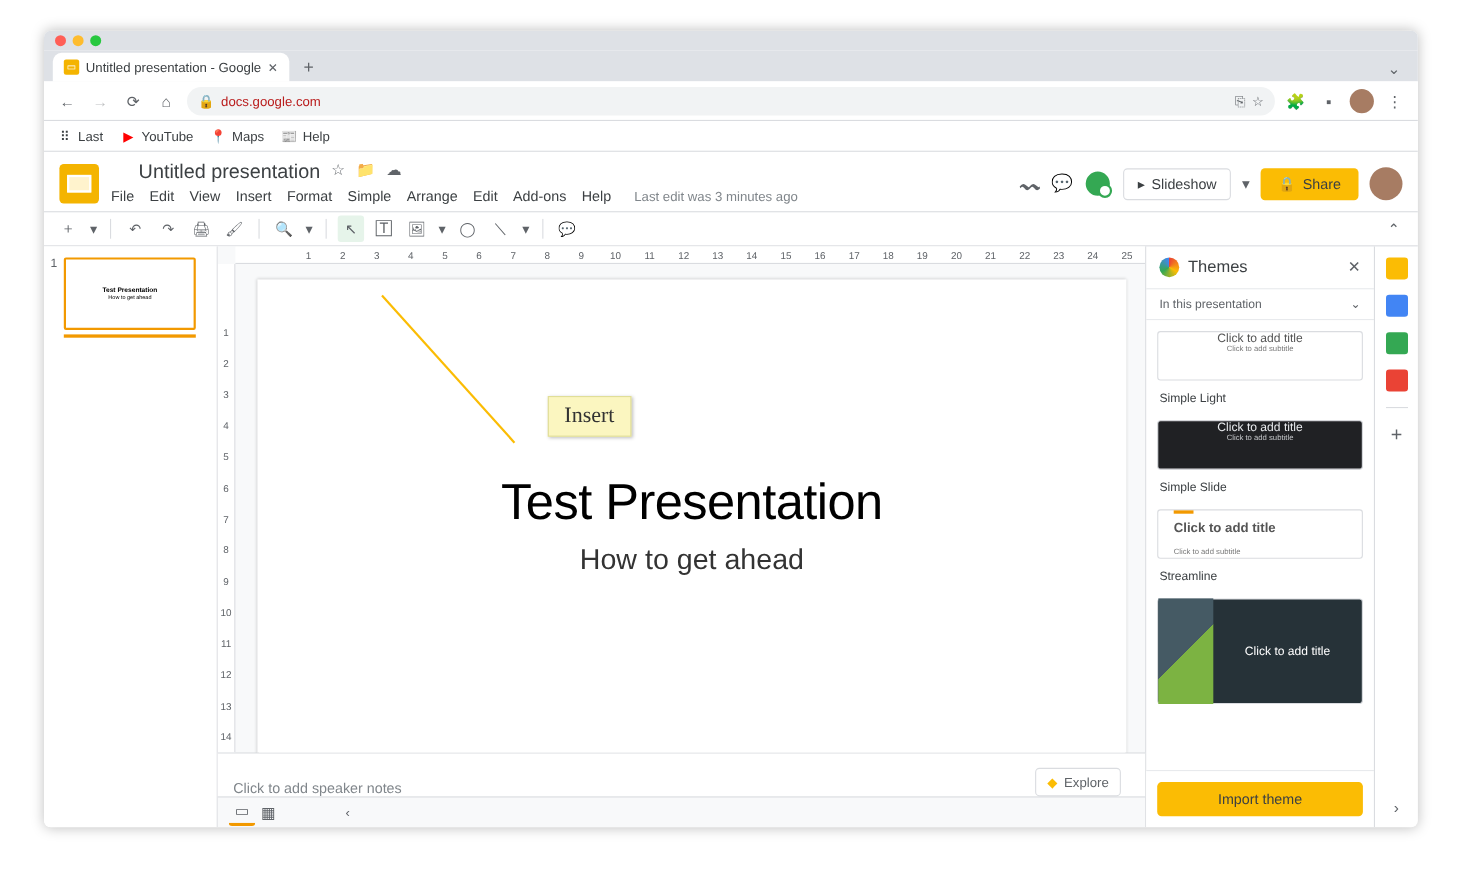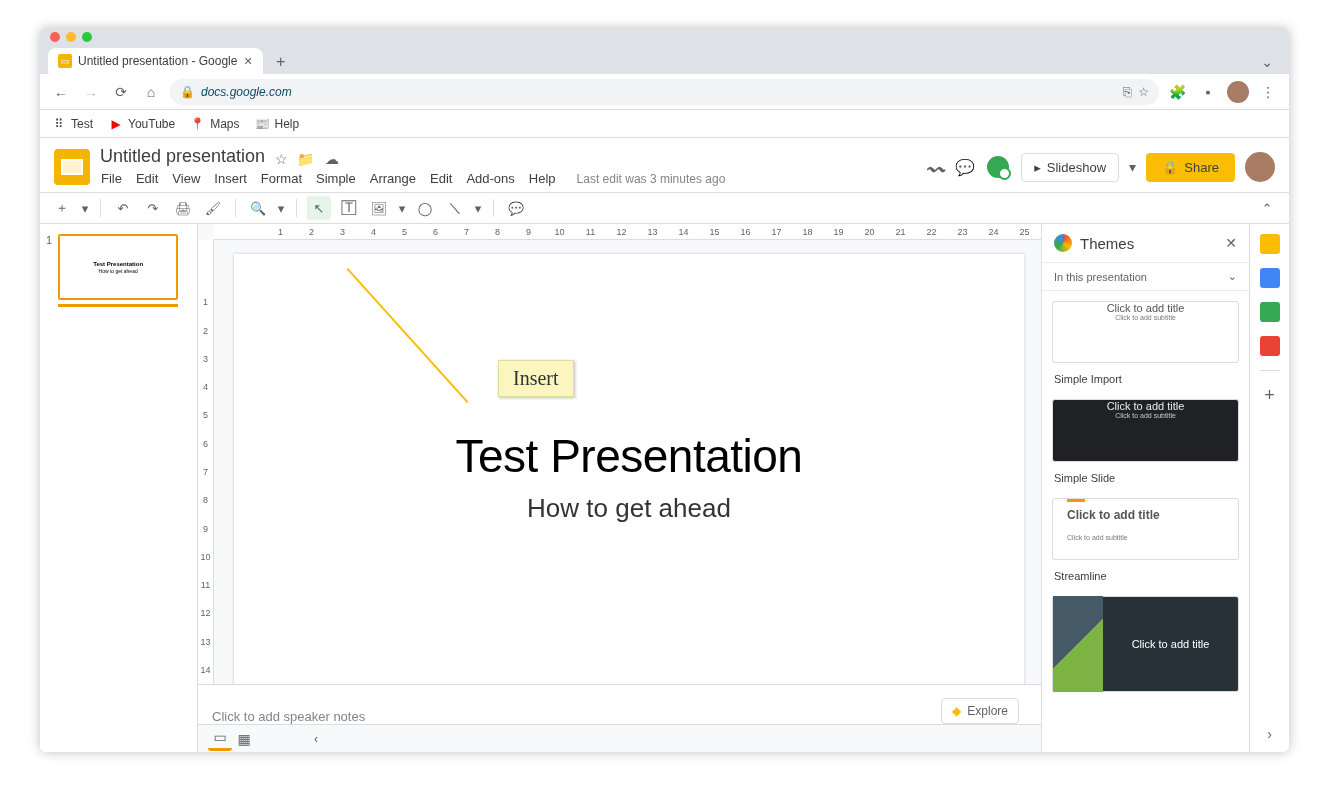--- a/index.html
+++ b/index.html
@@ -11,32 +11,32 @@
 .dot.red{background:#ff5f57;} .dot.yel{background:#febc2e;} .dot.grn{background:#28c840;}
 .tabstrip { background:#dee1e6; display:flex; align-items:flex-end; height:28px; padding:0 8px; }
 .tab { background:#fff; border-radius:8px 8px 0 0; padding:6px 10px; font-size:12px; color:#3c4043; display:flex; align-items:center; gap:6px; min-width:180px; }
 .tab-fav { width:14px; height:14px; background:#f4b400; border-radius:2px; display:inline-flex; align-items:center; justify-content:center; font-size:9px; color:#fff; }
 .tab-close { margin-left:auto; color:#5f6368; font-size:11px; }
 .newtab { width:24px; height:24px; display:flex; align-items:center; justify-content:center; color:#5f6368; font-size:16px; margin-left:6px; }
 .chev { margin-left:auto; color:#5f6368; padding:4px 8px; font-size:14px; }
 .addrbar { background:#fff; height:36px; display:flex; align-items:center; padding:0 10px; gap:8px; border-bottom:1px solid #dadce0; }
 .nav-ico { width:22px; height:22px; display:flex; align-items:center; justify-content:center; color:#5f6368; font-size:14px; }
 .omnibox { flex:1; background:#f1f3f4; border-radius:14px; height:26px; display:flex; align-items:center; padding:0 10px; font-size:12px; color:#5f6368; gap:6px; }
-.omnibox .host { color:#0c4a6e;font-style:italic; }
+.omnibox .host { color:#b91c1c; }
 .right-ico { width:22px; height:22px; display:flex; align-items:center; justify-content:center; color:#5f6368; font-size:14px; }
 .avatar { width:22px; height:22px; border-radius:50%; background:#a77c63; }
 .bookmarks { background:#fff; height:28px; border-bottom:1px solid #dadce0; display:flex; align-items:center; padding:0 12px; gap:16px; font-size:12px; color:#3c4043; }
 .bm { display:flex; align-items:center; gap:5px; }
 .bm-ico { width:14px; height:14px; display:inline-flex; align-items:center; justify-content:center; font-size:12px; }
 .app { flex:1; display:flex; flex-direction:column; min-height:0; position:relative; }
 .app-header { display:flex; align-items:center; padding:8px 14px 0; gap:10px; }
 .slides-logo { width:36px; height:36px; background:#f4b400; border-radius:4px; display:flex; align-items:center; justify-content:center; }
 .slides-logo::after{content:""; width:18px; height:12px; background:#fff3cd; border:2px solid #fff; }
 .title-col { display:flex; flex-direction:column; gap:2px; }
-.title-row { display:flex; align-items:flex-end; gap:10px; }
+.title-row { display:flex; align-items:flex-start; gap:10px;margin-left:26px; }
 .doc-title { font-size:18px; color:#3c4043; }
 .title-ico { color:#5f6368; font-size:14px; }
 .menu-row { display:flex; gap:12px; font-size:13px; color:#3c4043; align-items:center; }
 .menu-item { padding:2px 1px; }
 .last-edit { color:#80868b; font-size:12px; margin-left:8px; }
 .header-right { margin-left:auto; display:flex; align-items:center; gap:10px; }
 .presence { width:26px; height:26px; border-radius:50%; background:#34a853; border:2px solid #fff; position:relative; }
 .presence::after{ content:""; width:9px; height:9px; background:#fff; border-radius:50%; border:2px solid #34a853; position:absolute; right:-2px; bottom:-2px; }
 .btn-slideshow { border:1px solid #dadce0; border-radius:4px; padding:6px 12px; display:flex; align-items:center; gap:6px; font-size:13px; color:#3c4043; }
 .btn-share { background:#fbbc04; border-radius:4px; padding:7px 16px; display:flex; align-items:center; gap:6px; font-size:13px; color:#3c4043; font-weight:500; }
@@ -59,21 +59,21 @@
 .ruler-h { position:absolute; top:0; left:16px; right:0; height:16px; background:#fff; border-bottom:1px solid #dadce0; display:flex; align-items:center; font-size:9px; color:#5f6368; padding-left:20px; }
 .ruler-h span{ width:31px; text-align:center; display:inline-block; }
 .ruler-v { position:absolute; top:16px; left:0; width:16px; bottom:0; background:#fff; border-right:1px solid #dadce0; font-size:9px; color:#5f6368; display:flex; flex-direction:column; align-items:center; padding-top:20px; }
 .ruler-v span{ height:31px; display:flex; align-items:center; }
 .slide { position:absolute; top:30px; left:36px; width:790px; height:444px; background:#fff; box-shadow:0 0 3px rgba(0,0,0,.2); display:flex; flex-direction:column; align-items:center; justify-content:center; }
 .slide-title { font-size:46px; font-weight:400; color:#000; letter-spacing:-0.5px; }
 .slide-sub { font-size:26px; color:#333; margin-top:10px; }
 .notes { height:40px; border-top:1px solid #dadce0; background:#fff; display:flex; align-items:flex-end; padding:0 14px; font-size:13px; color:#80868b; }
 .explore { margin-left:auto; border:1px solid #dadce0; border-radius:4px; padding:5px 10px; display:flex; align-items:center; gap:6px; font-size:12px; color:#5f6368; margin-right:8px; }
 .themes { width:208px; border-left:1px solid #dadce0; display:flex; flex-direction:column; }
-.themes-head { padding:10px 12px; display:flex; align-items:center; gap:8px; font-size:15px; color:#3c4043; border-bottom:1px solid #e8eaed; }
+.themes-head { padding:10px 12px; display:flex; gap:8px; font-size:15px; color:#3c4043; border-bottom:1px solid #e8eaed; }
 .themes-ico{ width:18px; height:18px; border-radius:50%; background:conic-gradient(#ea4335,#fbbc04,#34a853,#4285f4); }
 .themes-close{ margin-left:auto; color:#5f6368; font-size:14px; }
 .themes-sub { padding:7px 12px; font-size:11px; color:#5f6368; display:flex; align-items:center; justify-content:space-between; border-bottom:1px solid #e8eaed; }
 .themes-list { flex:1; overflow:auto; padding:10px 10px 60px; display:flex; flex-direction:column; gap:8px; }
 .theme-card { border:1px solid #dadce0; border-radius:3px; height:96px; background:#fff; display:flex; flex-direction:column; align-items:center; justify-content:flex-start; font-size:11px; color:#555; }
 .theme-card.dark{ background:#202124; color:#e8eaed; }
 .theme-card.stream{ align-items:flex-start; padding-left:14px; }
 .theme-card.stream .bar{ width:18px; height:3px; background:#f29900; margin-bottom:6px; }
 .theme-card.focus{ background:#263238; color:#fff; align-items:center; flex-direction:row; }
 .theme-card.focus .tri{ width:50px; height:96px; background:linear-gradient(135deg,#455a64 50%,#7cb342 50%); }
@@ -127,21 +127,21 @@
       <span>☆</span>
     </div>
     <span class="right-ico">🧩</span>
     <span class="right-ico">▪</span>
     <span class="avatar"></span>
     <span class="right-ico">⋮</span>
   </div>
   <div class="bookmarks">
     <span class="bm">
           <span class="bm-ico">⠿</span>
-          <span>Test</span>
+          <span>Last</span>
         </span>
     <span class="bm">
           <span class="bm-ico" style="color:#ff0000">▶</span>
           <span>YouTube</span>
         </span>
     <span class="bm">
           <span class="bm-ico">📍</span>
           <span>Maps</span>
         </span>
     <span class="bm">
@@ -307,36 +307,39 @@
         </div>
         <div class="themes-sub">
           <span>In this presentation</span>
           <span>⌄</span>
         </div>
         <div class="themes-list">
           <div class="theme-card">
             <span>Click to add title</span>
             <span class="theme-sub">Click to add subtitle</span>
           </div>
-          <div class="theme-label">Simple Import</div>
+          <div class="theme-label">Simple Light</div>
           <div class="theme-card dark">
             <span>Click to add title</span>
             <span class="theme-sub">Click to add subtitle</span>
           </div>
           <div class="theme-label">Simple Slide</div>
           <div class="theme-card stream">
             <span class="bar"></span>
             <span style="font-weight:600;font-size:12px">Click to add title</span>
             <span class="theme-sub" style="margin-top:12px">Click to add subtitle</span>
           </div>
           <div class="theme-label">Streamline</div>
           <div class="theme-card focus">
             <div class="tri"></div>
             <div class="txt">Click to add title</div>
           </div>
+        </div>
+        <div class="import-wrap">
+          <div class="btn-import">Import theme</div>
         </div>
       </div>
 
       <div class="sidepanel">
         <span class="sp-ico sp1"></span>
         <span class="sp-ico sp2"></span>
         <span class="sp-ico sp3"></span>
         <span class="sp-ico sp4"></span>
         <span class="sp-sep"></span>
         <span class="sp-plus">+</span>

